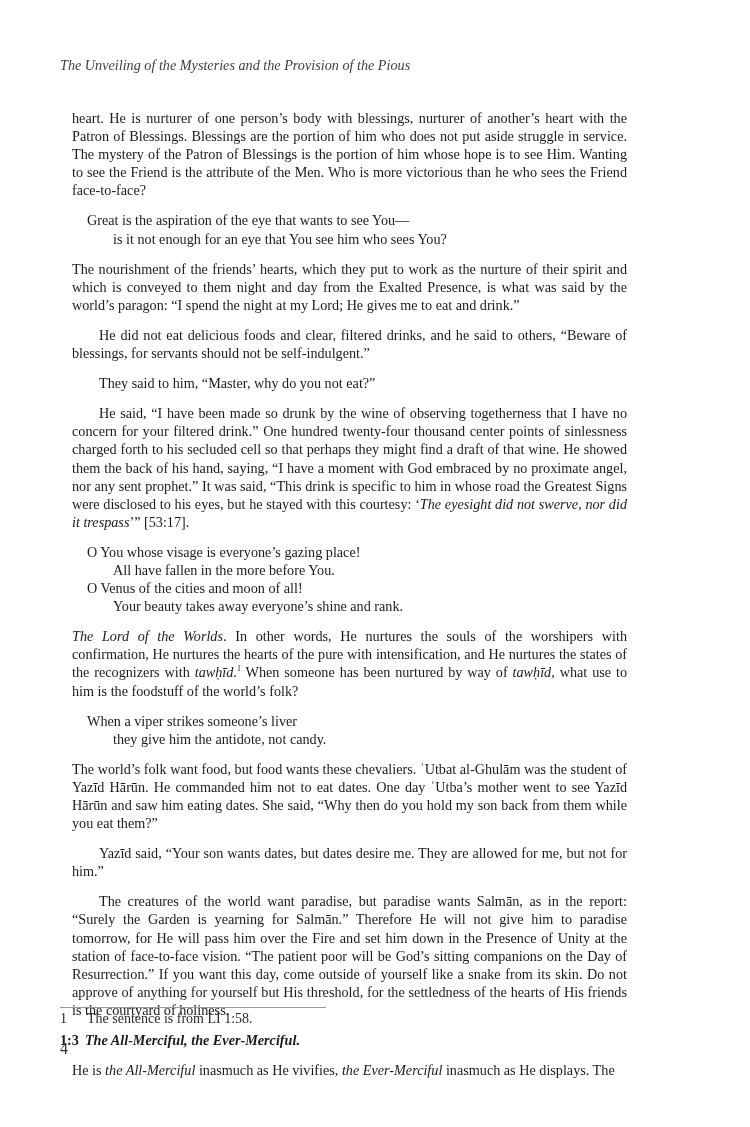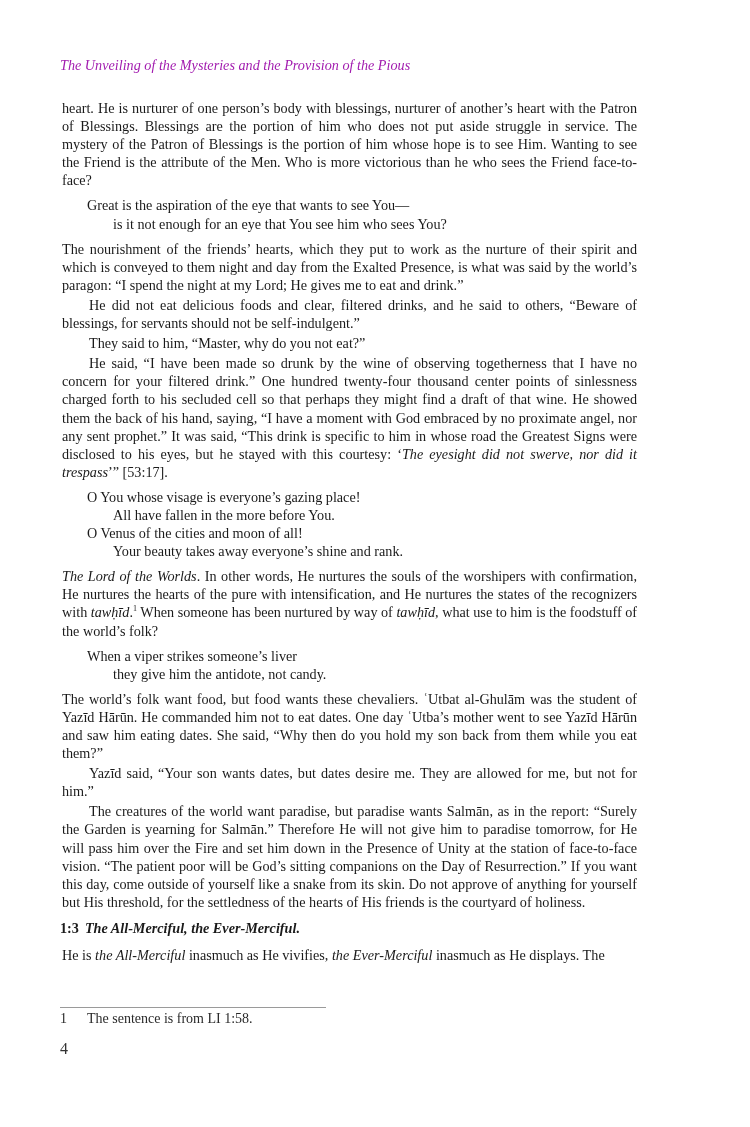--- a/index.html
+++ b/index.html
@@ -1,23 +1,23 @@
 <!DOCTYPE html>
 <html><head>
 <meta charset="utf-8">
 <style>
   html, body { margin: 0; padding: 0; background: #ffffff; }
   body { width: 750px; height: 1127px; position: relative; overflow: hidden;
          font-family: "Liberation Serif", "DejaVu Serif", serif; color: #1a1a1a; }
   .page { position: absolute; left: 60px; top: 0; width: 579px; }
   .running-header { position: absolute; top: 57px; left: 0; font-style: italic;
-         font-size: 14.2px; color: #a21caf; white-space: nowrap; }
+         font-size: 14.2px; color: #404040; white-space: nowrap; }
   .body { position: absolute; top: 97px; left: 0; width: 579px;
           font-size: 14.2px; line-height: 18.1px; }
-  p { margin: 2px; text-align: justify; text-align-last: left; }
+  p { margin: 12px; text-align: justify; text-align-last: left; }
   p.indent { text-indent: 27px; }
   .verse { margin: 7px 0 7px 27px; }
   .verse .l1 { display: block; }
   .verse .l2 { display: block; padding-left: 26px; }
   i { font-style: italic; }
   sup { font-size: 8px; vertical-align: 6px; line-height: 0; }
   .section-heading { font-weight: bold; margin: 8px 0 9px 0; }
   .section-heading .num { margin-right: 6px; text-align: center; }
   .section-heading .title { font-style: italic; }
   .fn-rule { position: absolute; top: 1007px; left: 0; width: 266px; height: 1px; background: #9a9a9a; }

